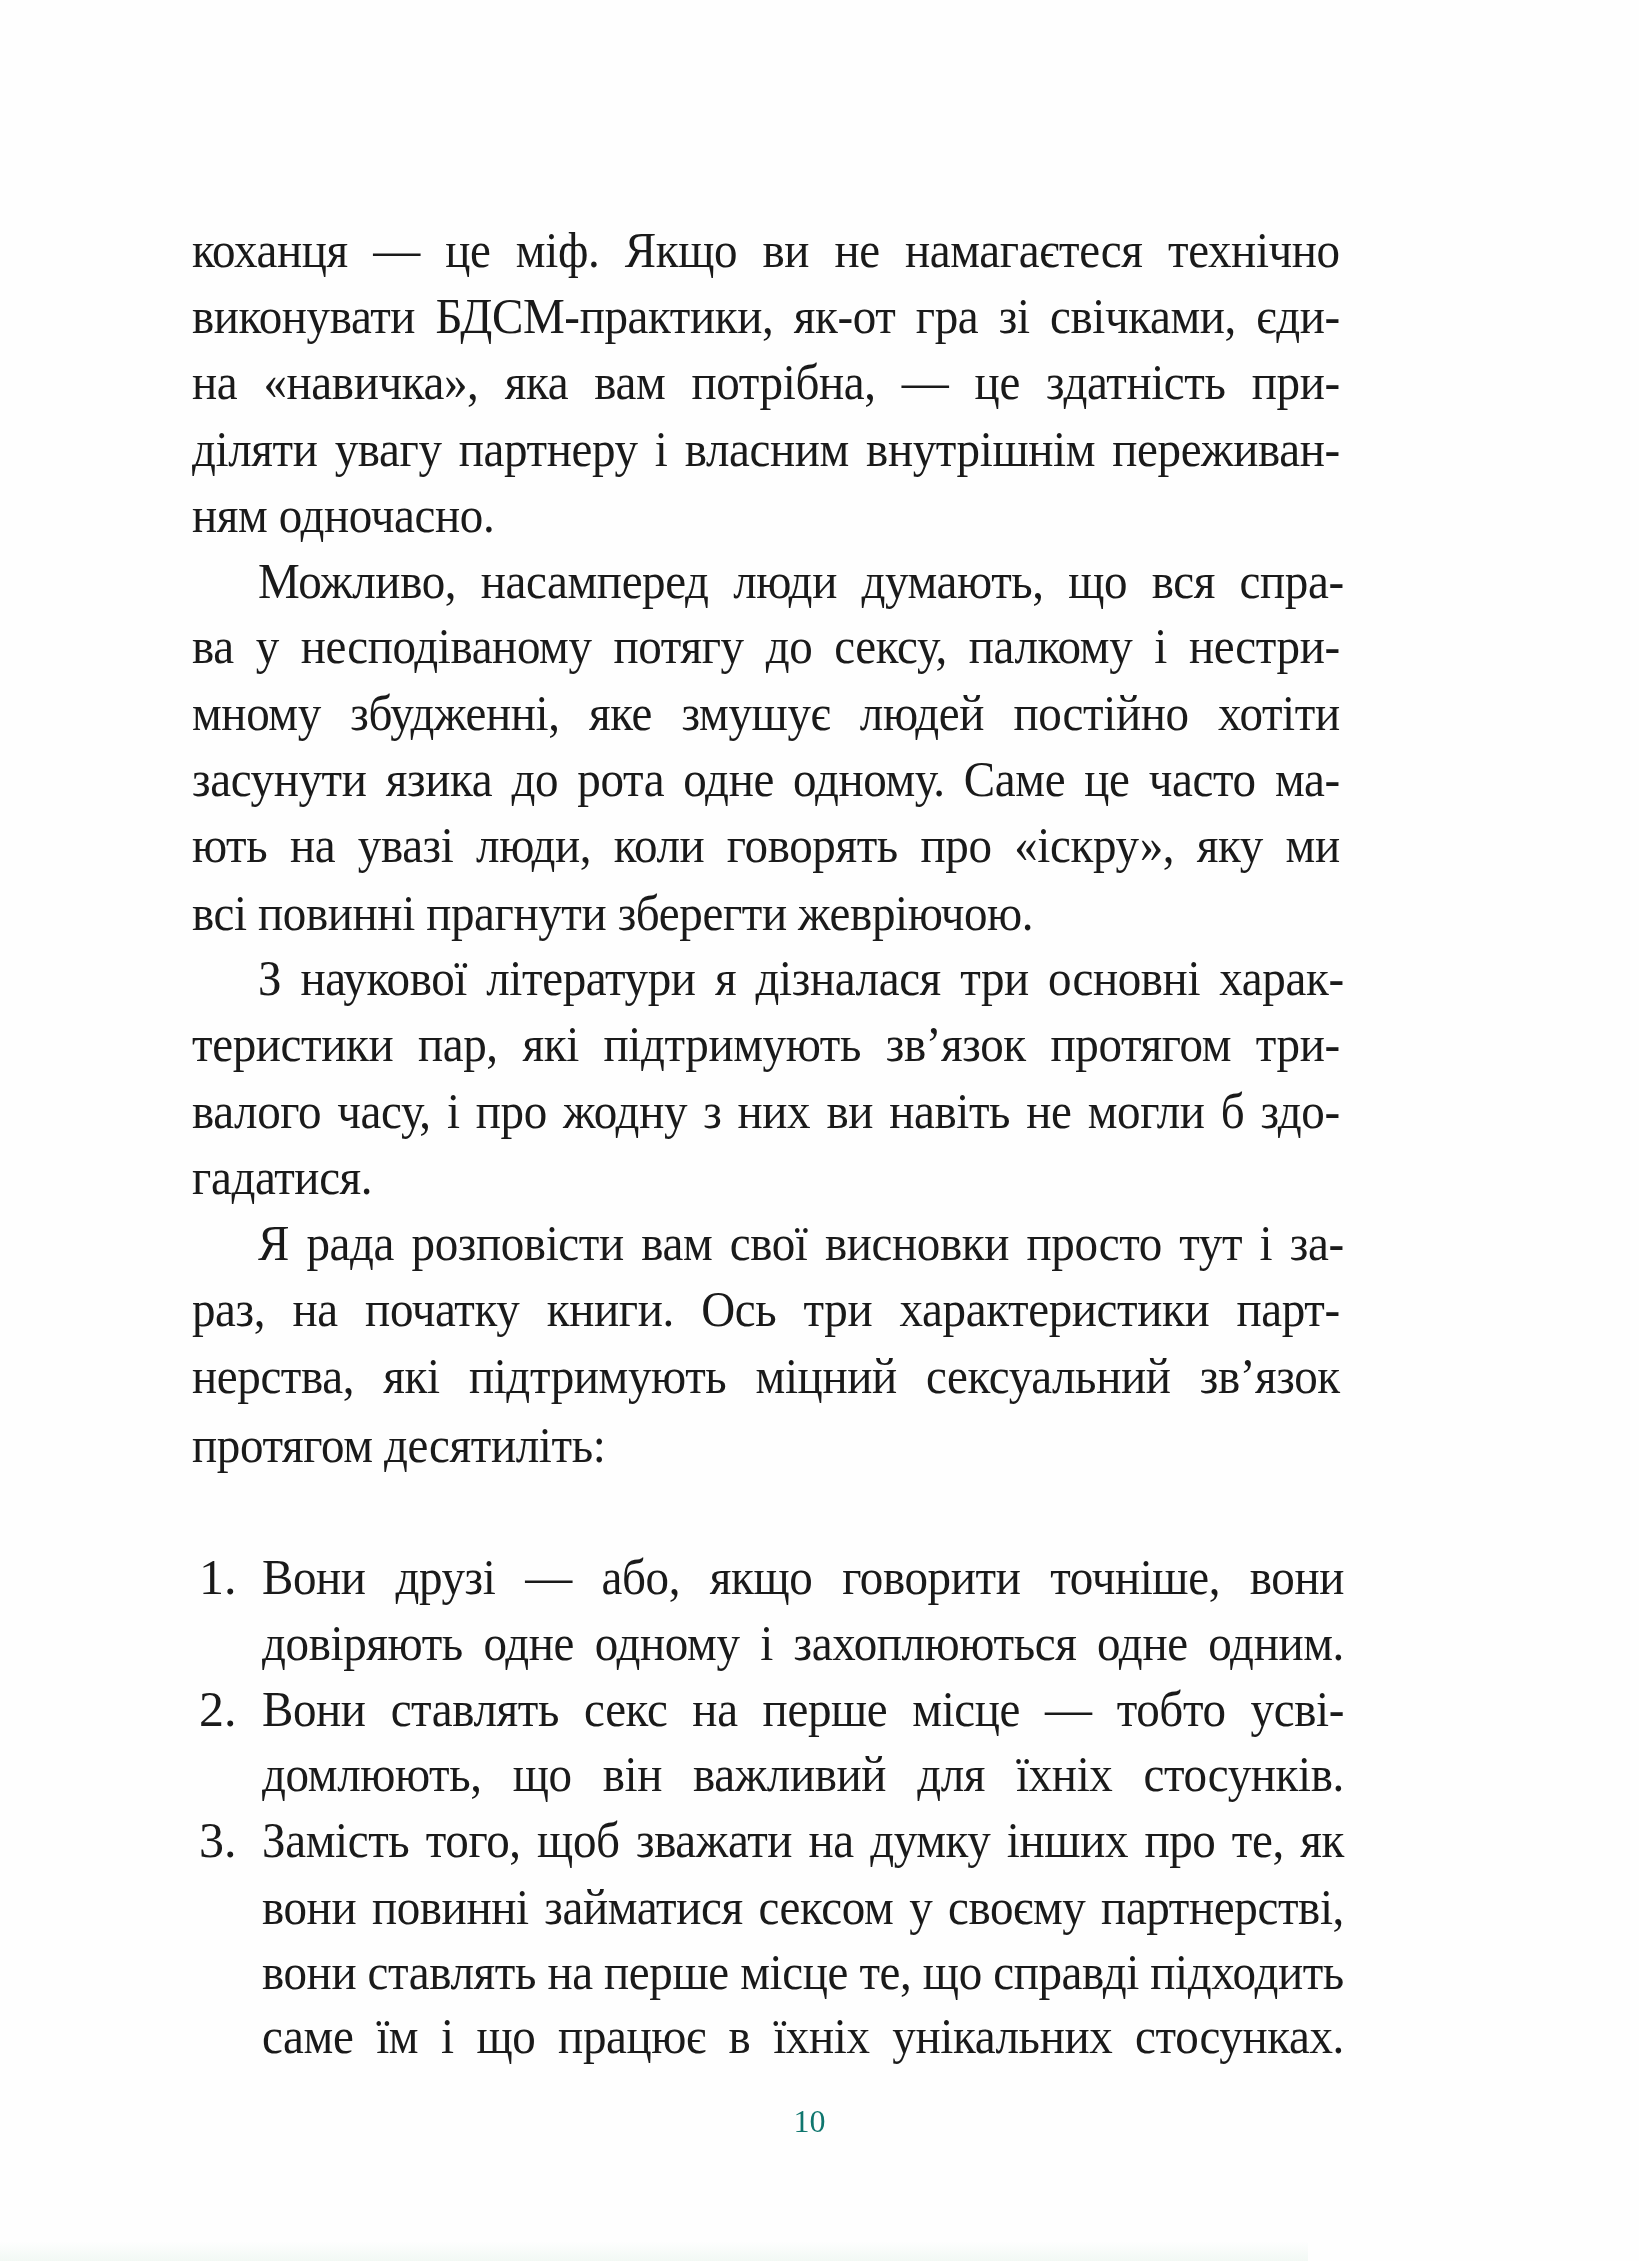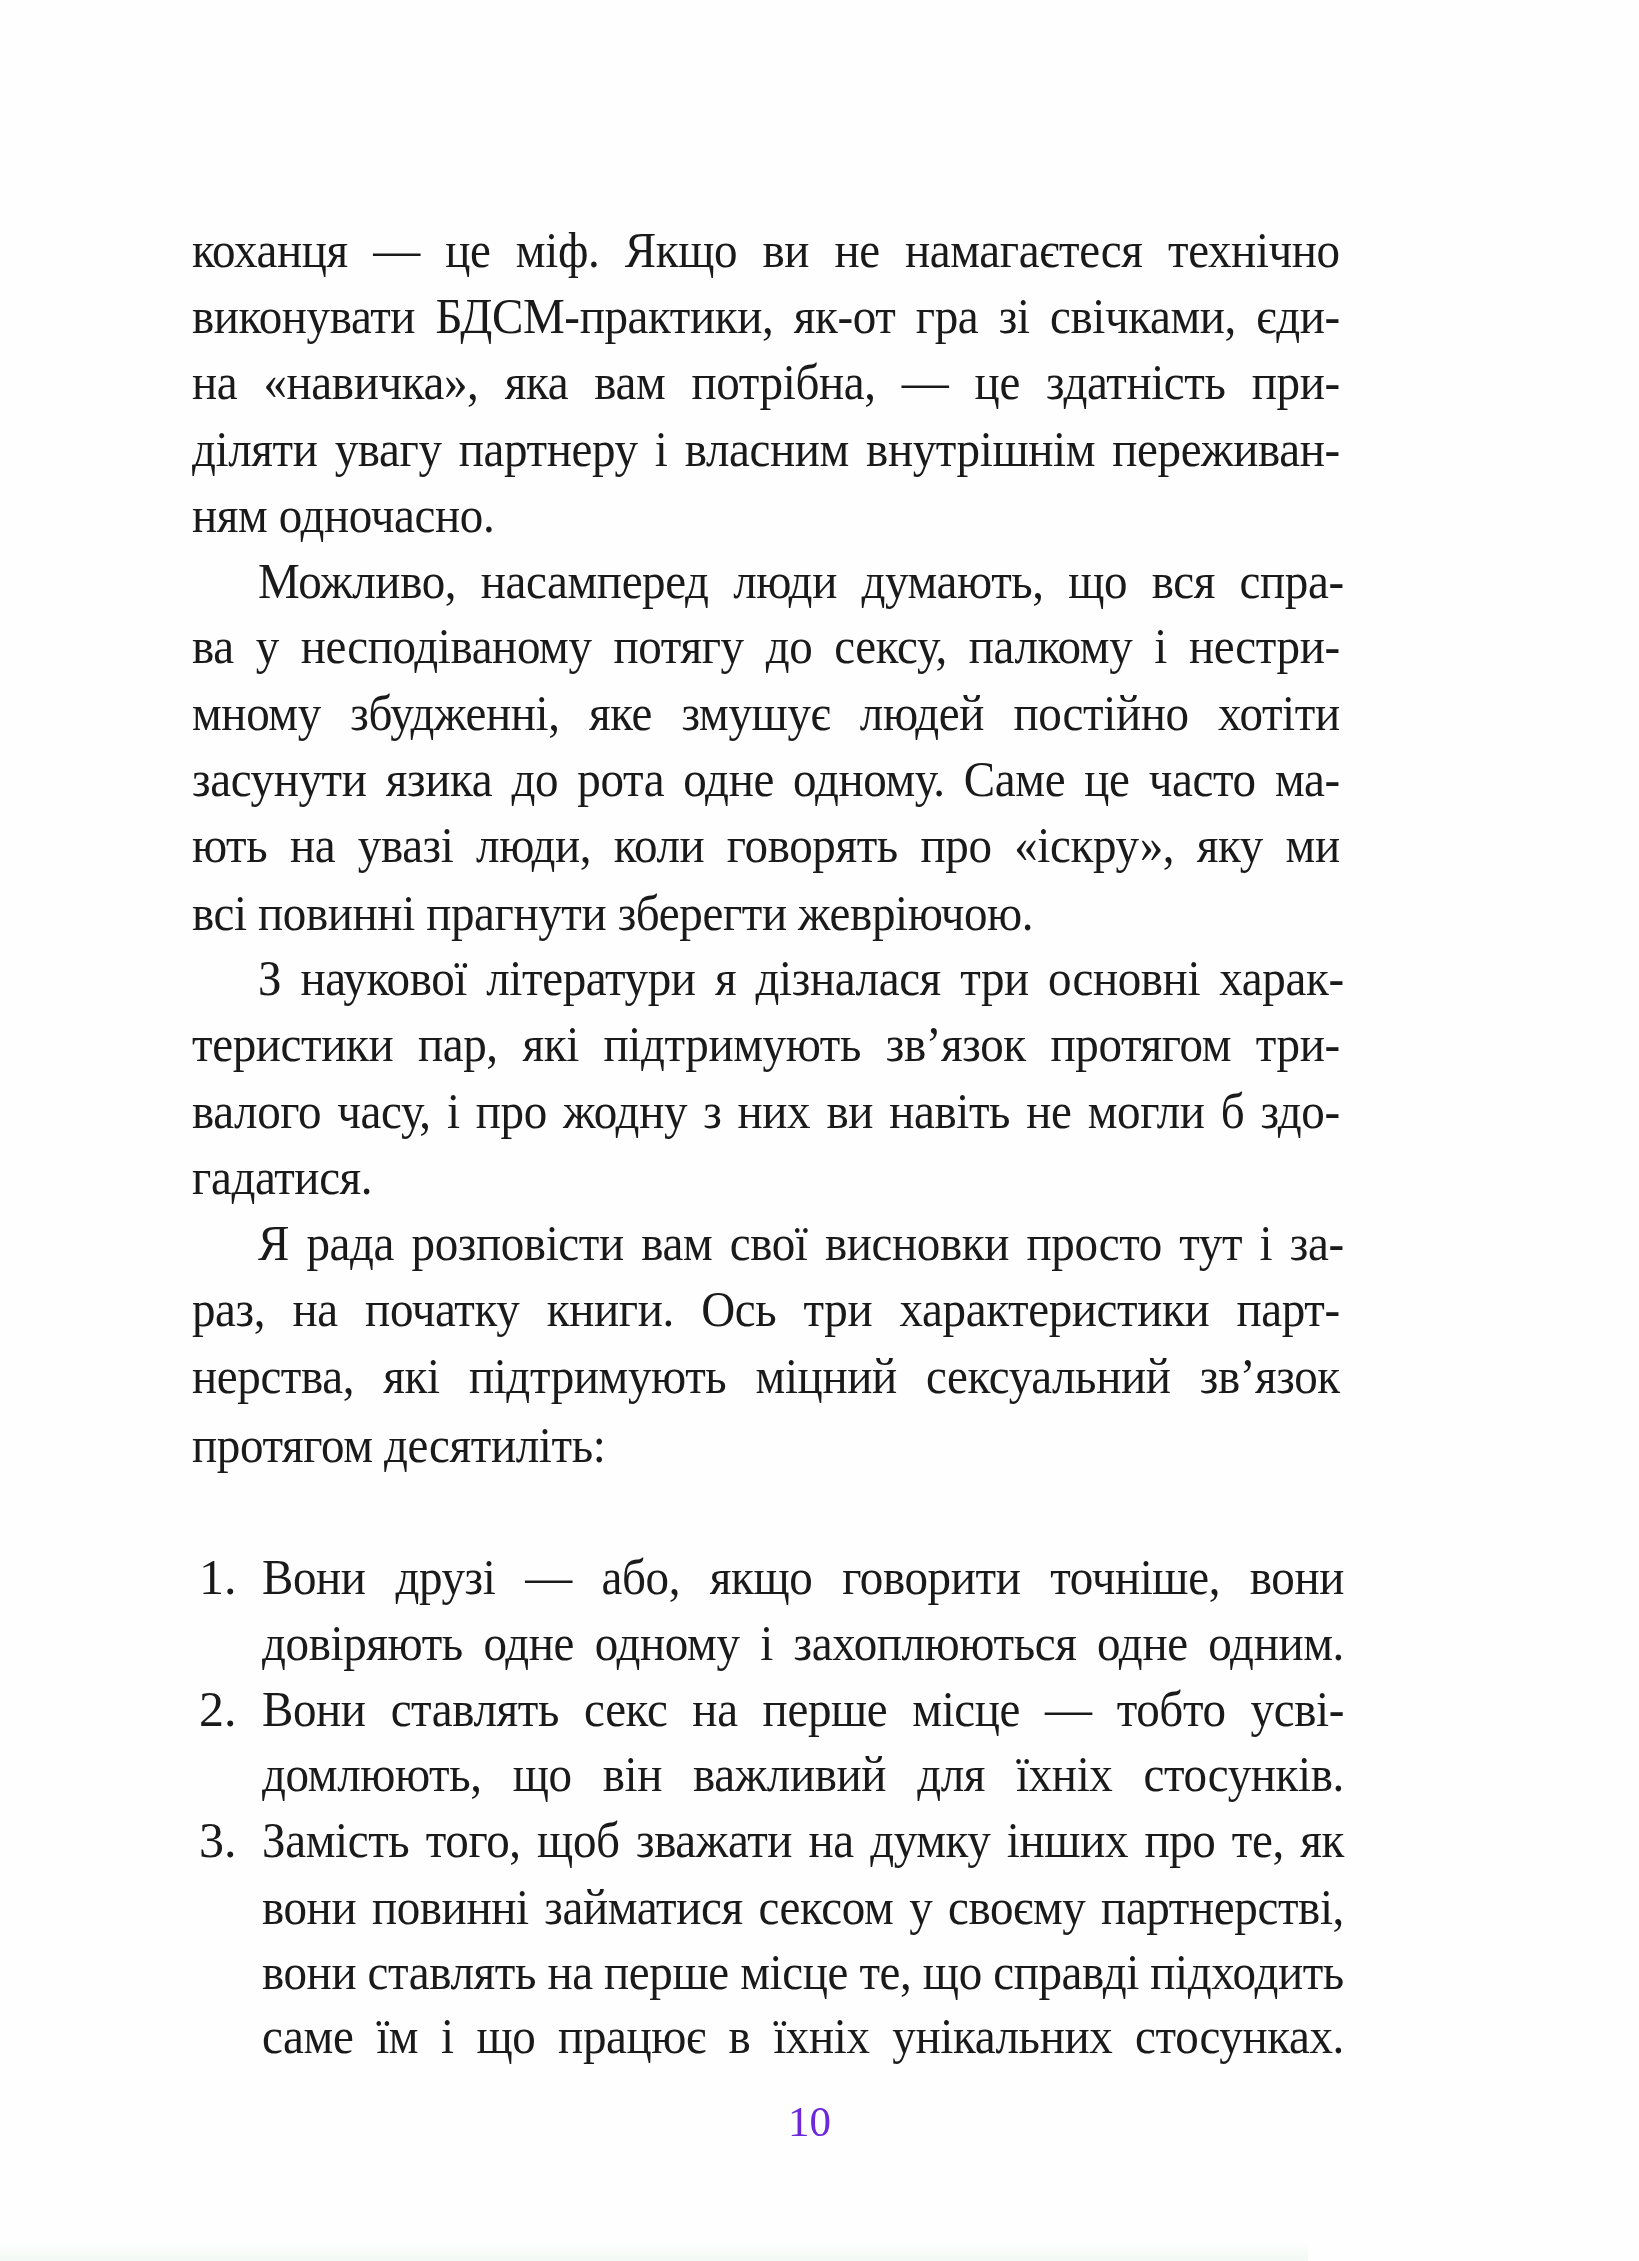--- a/index.html
+++ b/index.html
@@ -54,23 +54,23 @@
     }
     .line.item {
       left: 262px;
       width: 1151px;
     }
     .page-number {
       position: absolute;
       left: 777px;
       width: 65px;
       text-align: center;
-      font-size: 43px;
+      font-size: 32px;
       line-height: 51px;
-      color: #6d28d9;
+      color: #0f766e;
     }
     .bottom-strip {
       position: absolute;
       left: 0; right: 0;
       bottom: 0;
       height: 20.5px;
       background: linear-gradient(to bottom, rgba(240,248,240,0) 0%, rgba(232,244,236,0.55) 100%);
     }
   </style>
 </head>

